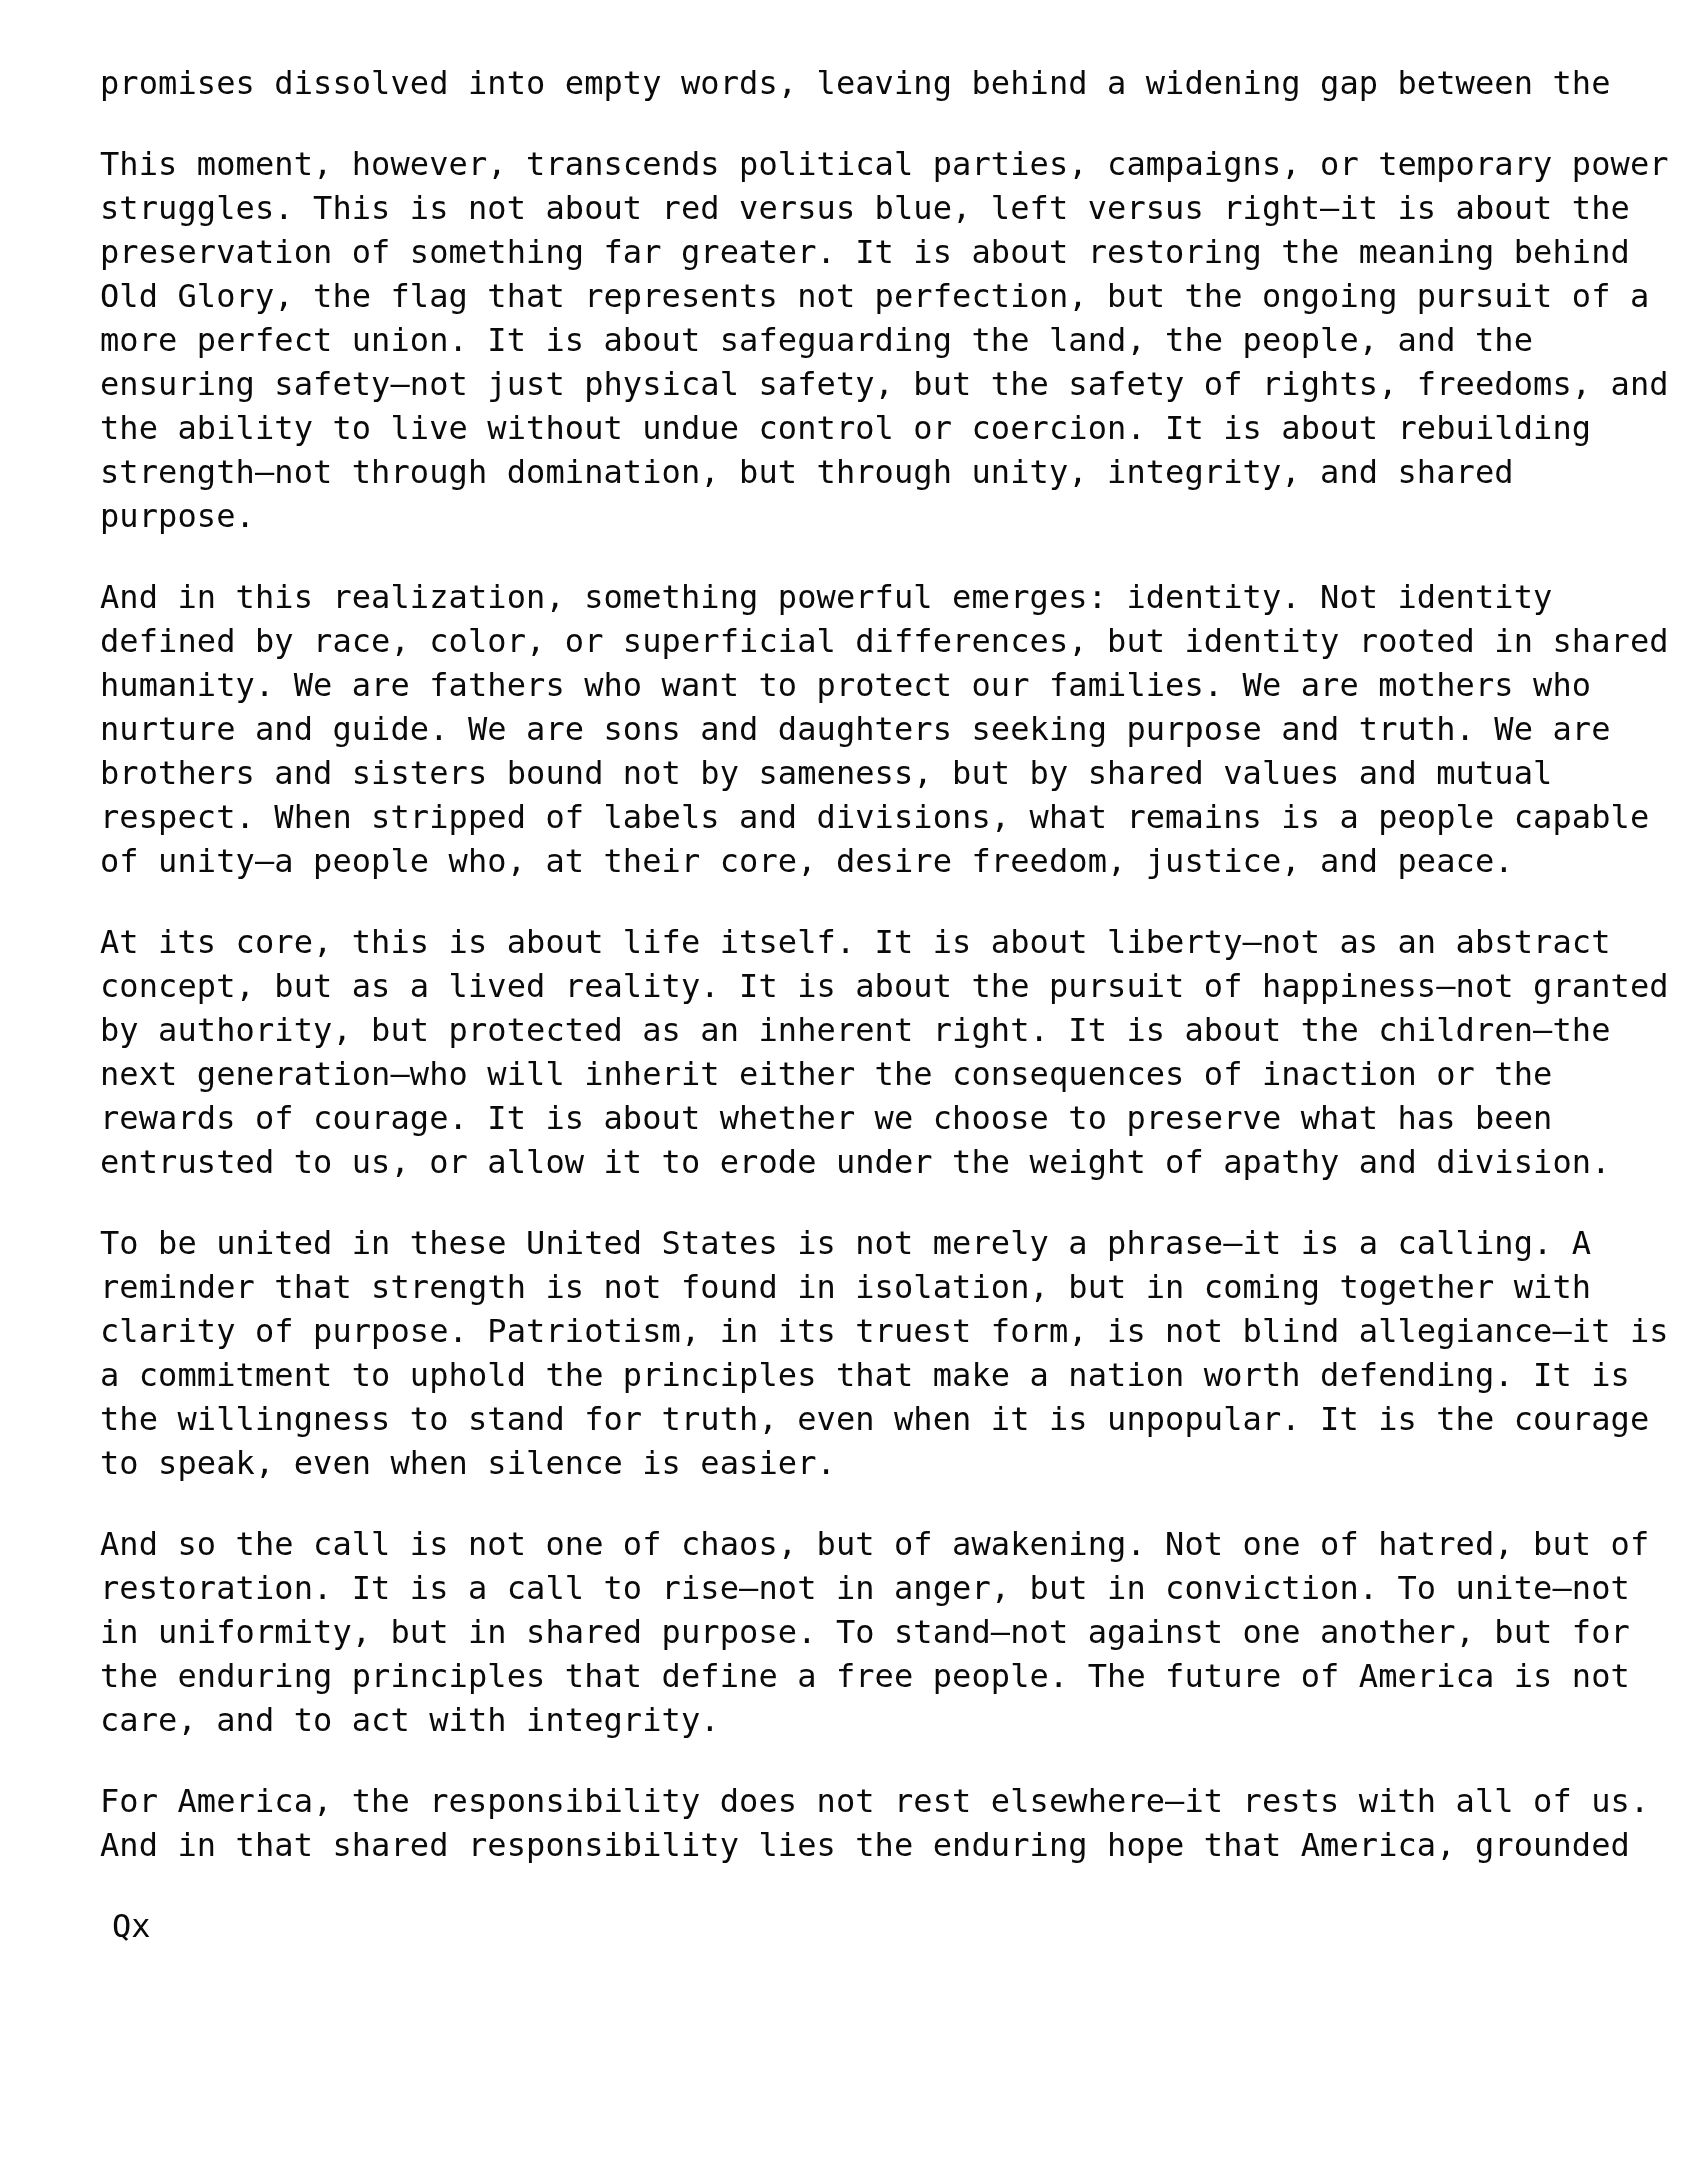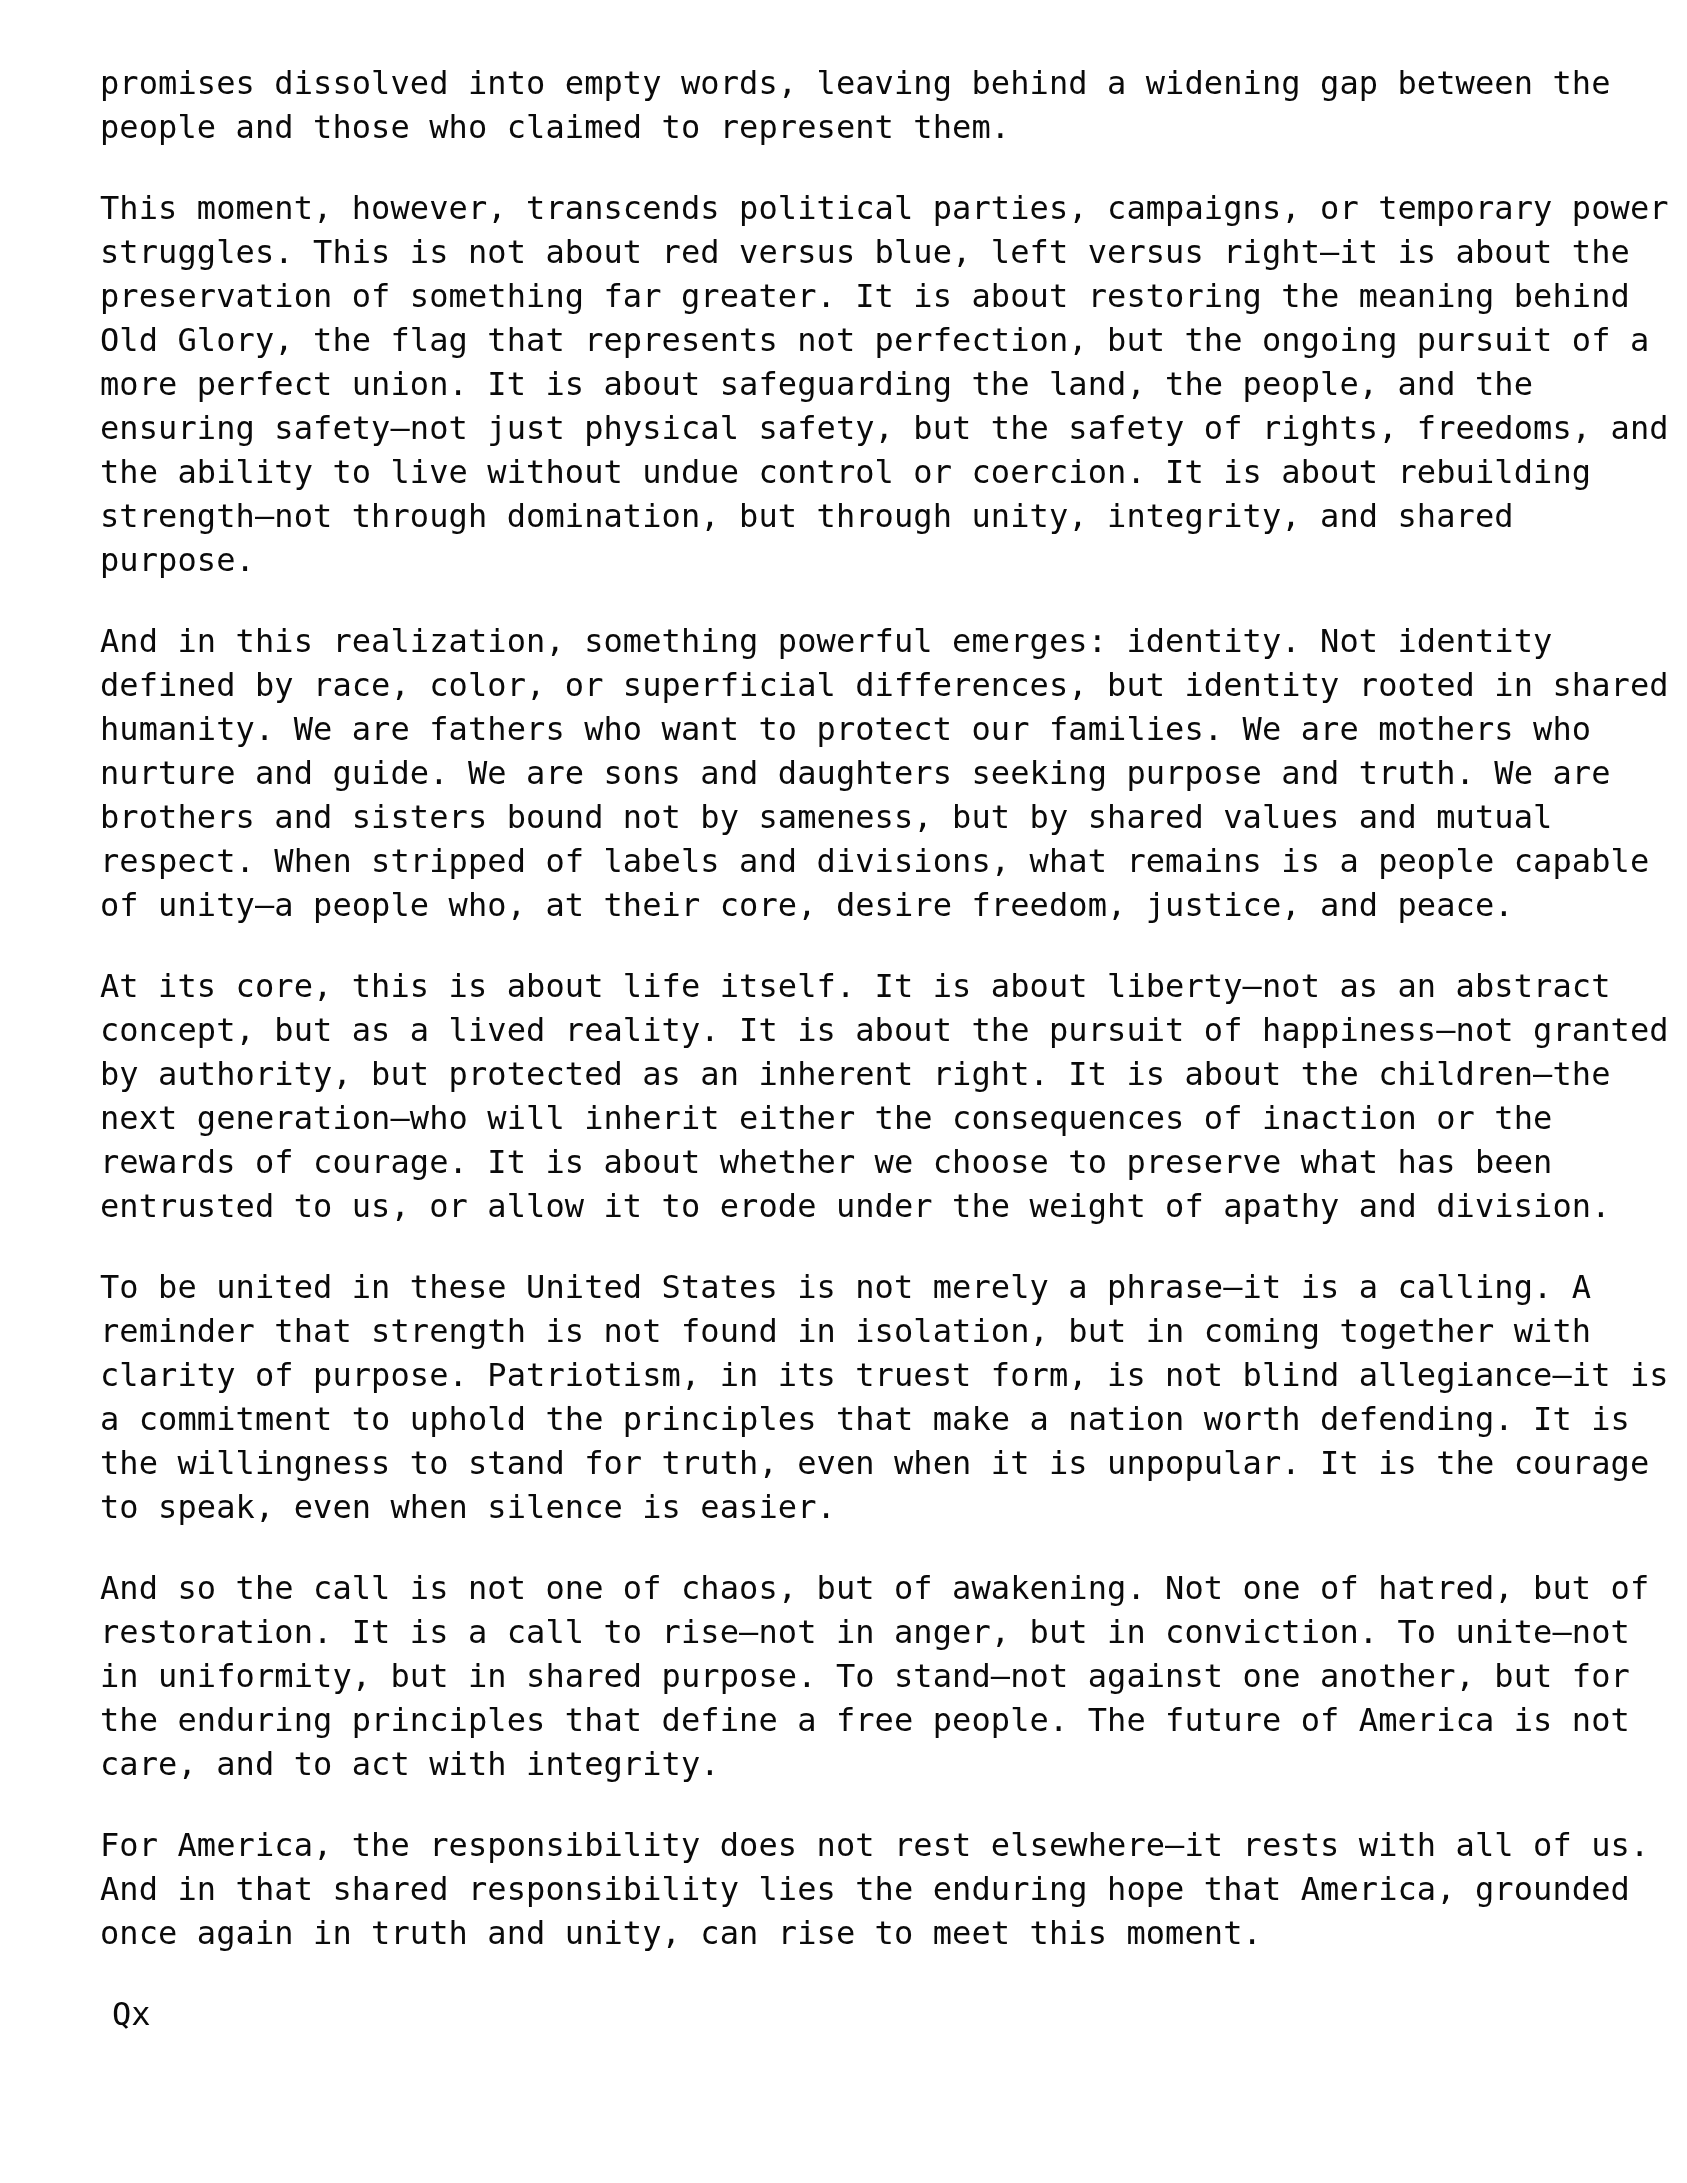--- a/index.html
+++ b/index.html
@@ -28,21 +28,20 @@
   }
   .closing{margin:12px;}
 </style>
 </head>
 <body>
 
 <div class="page">
   <main class="text-body" id="paragraphs">
       <div class="para">
         <div class="line">promises dissolved into empty words, leaving behind a widening gap between the</div>
-        <div class="line">people and those who claimed to represent them.</div>
       </div>
       <div class="para">
         <div class="line">This moment, however, transcends political parties, campaigns, or temporary power</div>
         <div class="line">struggles. This is not about red versus blue, left versus right—it is about the</div>
         <div class="line">preservation of something far greater. It is about restoring the meaning behind</div>
         <div class="line">Old Glory, the flag that represents not perfection, but the ongoing pursuit of a</div>
         <div class="line">more perfect union. It is about safeguarding the land, the people, and the</div>
         <div class="line">ensuring safety—not just physical safety, but the safety of rights, freedoms, and</div>
         <div class="line">the ability to live without undue control or coercion. It is about rebuilding</div>
         <div class="line">strength—not through domination, but through unity, integrity, and shared</div>
@@ -76,18 +75,17 @@
       <div class="para">
         <div class="line">And so the call is not one of chaos, but of awakening. Not one of hatred, but of</div>
         <div class="line">restoration. It is a call to rise—not in anger, but in conviction. To unite—not</div>
         <div class="line">in uniformity, but in shared purpose. To stand—not against one another, but for</div>
         <div class="line">the enduring principles that define a free people. The future of America is not</div>
         <div class="line">care, and to act with integrity.</div>
       </div>
       <div class="para">
         <div class="line">For America, the responsibility does not rest elsewhere—it rests with all of us.</div>
         <div class="line">And in that shared responsibility lies the enduring hope that America, grounded</div>
-        <div class="line">once again in truth and unity, can rise to meet this moment.</div>
       </div>
     </main>
   <div class="line closing">Qx</div>
 </div>
 
 
 </body></html>

